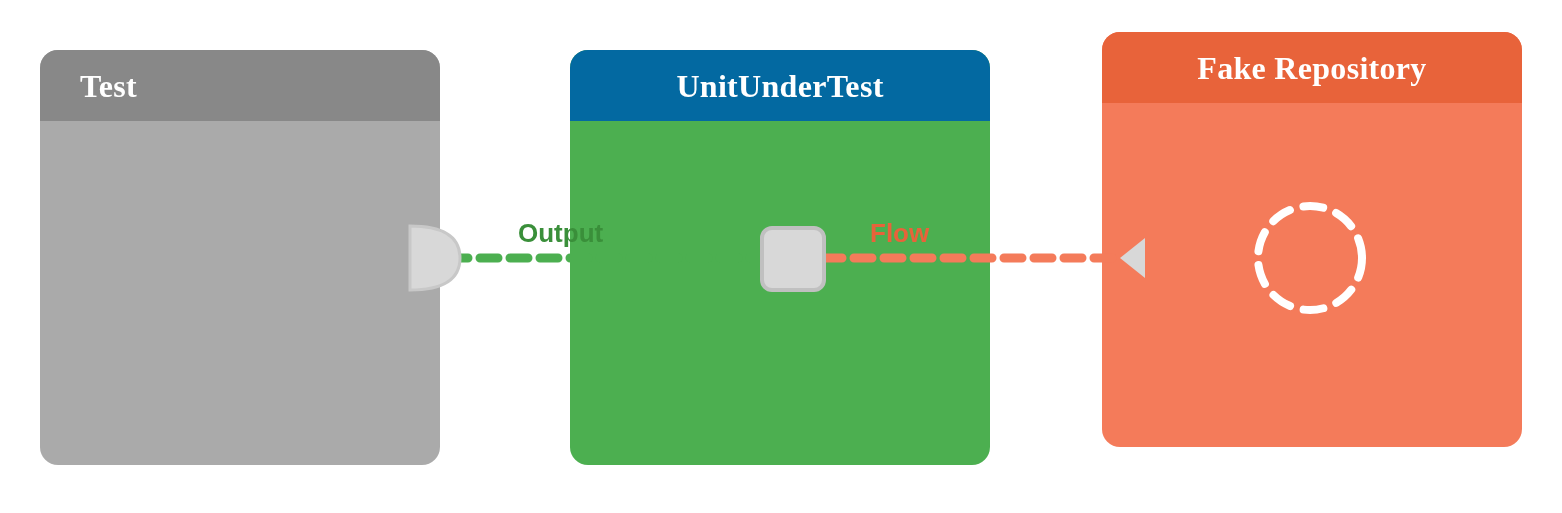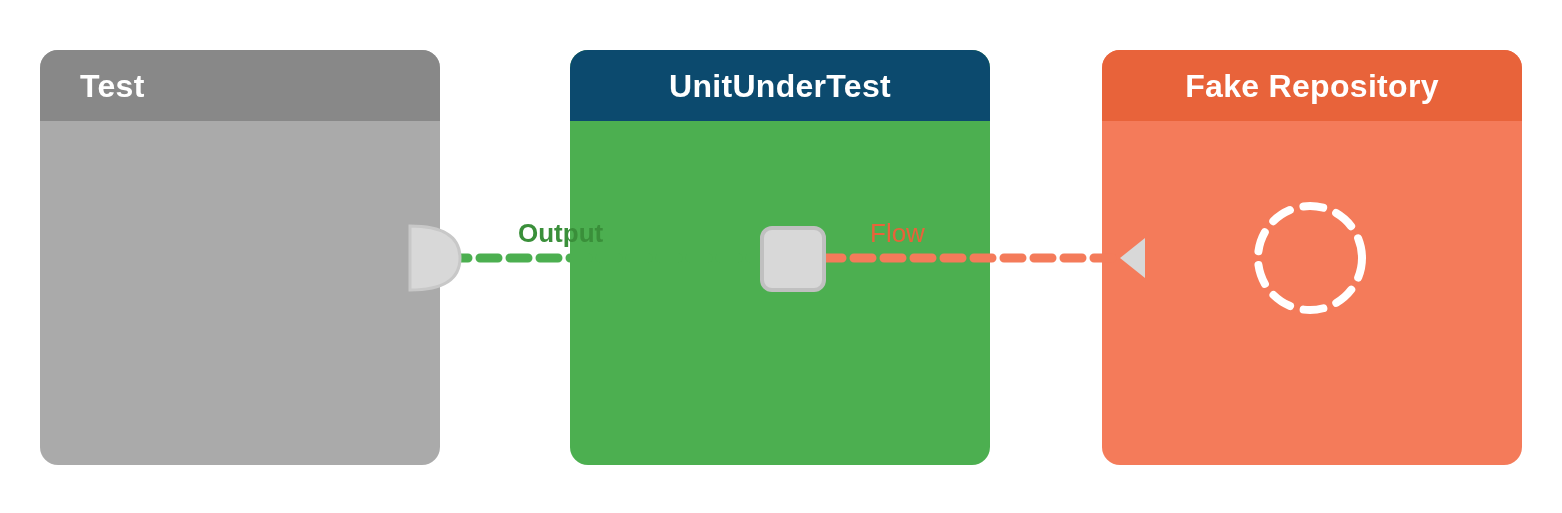--- a/index.html
+++ b/index.html
@@ -32,20 +32,21 @@
       overflow: hidden;
       display: flex;
       flex-direction: column;
     }
 
     .box-header {
       padding: 18px 20px 16px;
       display: flex;
       align-items: center;
       justify-content: center;
+      font-family: Liberation Serif, serif;
     }
 
     .box-title {
       font-size: 32px;
       font-weight: 600;
       color: #fff;
       letter-spacing: 0.3px;
     }
 
     .box-body {
@@ -72,28 +73,28 @@
     .box-unit {
       left: 570px;
       top: 50px;
       width: 420px;
       height: 415px;
       background: #4caf50;
       border-radius: 18px;
     }
 
     .box-unit .box-header {
-      background: #0c4a6e;
+      background: #0369a1;
       align-items: center;
     }
 
     
     .box-fake {
       right: 40px;
-      top: 50px;
+      top: 32px;
       width: 420px;
       height: 415px;
       background: #f47b5a;
       border-radius: 18px;
     }
 
     .box-fake .box-header {
       background: #e8633a;
     }
 
@@ -115,21 +116,21 @@
       font-size: 26px;
       font-weight: 700;
       color: #3a8f3a;
     }
 
     .label-flow {
       position: absolute;
       left: 870px;
       top: 218px;
       font-size: 26px;
-      font-weight: 400;
+      font-weight: 700;
       color: #e8633a;
     }
   </style>
 </head>
 <body>
 
 <div class="diagram">
 
   <div class="box box-test">
     <div class="box-header">

